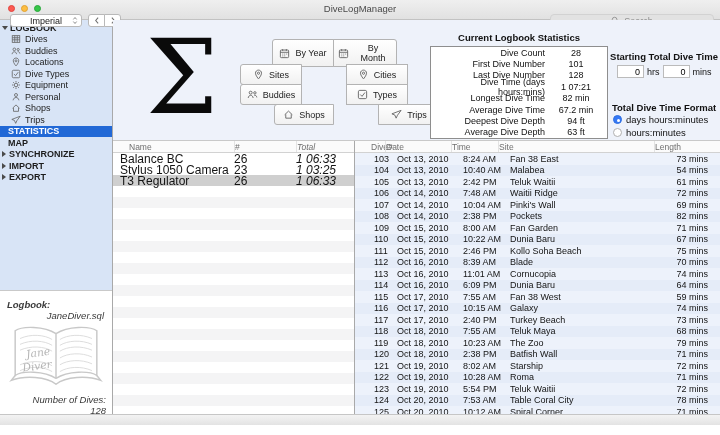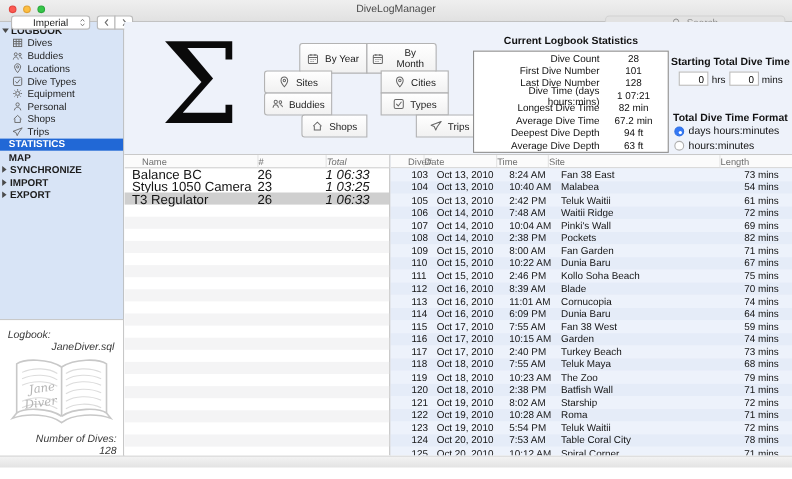--- a/index.html
+++ b/index.html
@@ -34,21 +34,21 @@
   .sb-item.child { padding-left:11px; gap:4px; }
   .sb-item.top { font-weight:700; padding-left:8px; }
   .sb-item.selected { background:#2168d6; color:#fff; }
   .tri { width:0; height:0; flex:none; }
   .tri.open { border-left:3.5px solid transparent; border-right:3.5px solid transparent; border-top:4.5px solid #4a4a4a; margin-right:2px; }
   .tri.closed { border-top:3.5px solid transparent; border-bottom:3.5px solid transparent; border-left:4.5px solid #4a4a4a; margin-right:3px; }
   .sb-icon { width:10px; height:10px; flex:none; display:inline-flex; }
   .sb-icon svg { width:100%; height:100%; display:block; }
 
   .logbook-info { flex:1; background:#fff; border-top:1px solid #c9c9c9; position:relative; font-style:italic; color:#3a3a3a; }
-  .lb-label { position:absolute; left:7px; top:8px; font-size:9.5px; }
+  .lb-label { position:absolute; left:7px; top:8px; font-size:9.5px;font-weight:bold; }
   .lb-file { position:absolute; right:8px; top:19px; font-size:9.5px; }
   .book-svg { position:absolute; left:7px; top:31px; width:98px; height:70px; }
   .lb-count-label { position:absolute; right:6px; top:103px; font-size:9.5px; }
   .lb-count { position:absolute; right:6px; top:114px; font-size:9.5px; }
 
   .main-col { flex:1; display:flex; flex-direction:column; min-width:0; }
 
   
   .top-section { height:120px; background:#eef2fa; position:relative; flex:none; }
   .sigma { position:absolute; left:33px; top:6px; font-family:"DejaVu Serif","Liberation Serif",serif; font-size:102px; line-height:104px; color:#0a0a0a; }
@@ -578,21 +578,21 @@
               <span class="c-no">115</span>
               <span class="c-date">Oct 17, 2010</span>
               <span class="c-time">7:55 AM</span>
               <span class="c-site">Fan 38 West</span>
               <span class="c-len">59 mins</span>
             </div>
             <div class="d-row alt">
               <span class="c-no">116</span>
               <span class="c-date">Oct 17, 2010</span>
               <span class="c-time">10:15 AM</span>
-              <span class="c-site">Garden</span>
+              <span class="c-site">Galaxy</span>
               <span class="c-len">74 mins</span>
             </div>
             <div class="d-row">
               <span class="c-no">117</span>
               <span class="c-date">Oct 17, 2010</span>
               <span class="c-time">2:40 PM</span>
               <span class="c-site">Turkey Beach</span>
               <span class="c-len">73 mins</span>
             </div>
             <div class="d-row alt">

